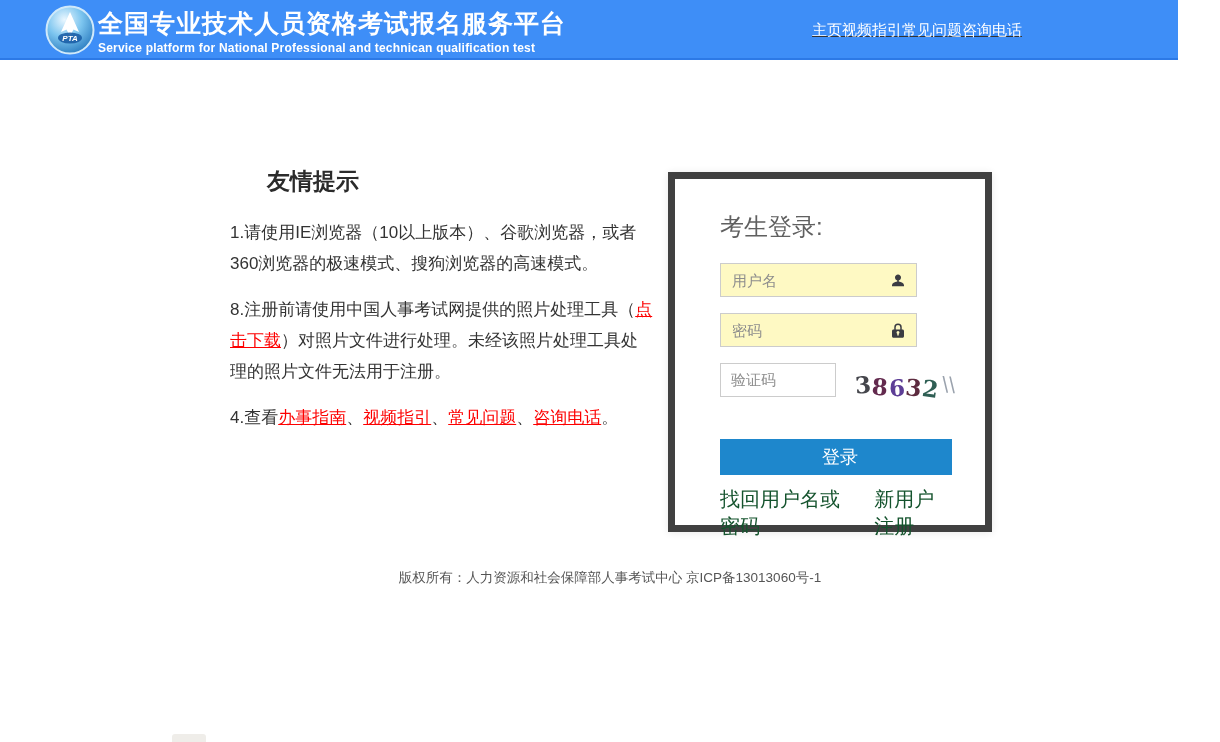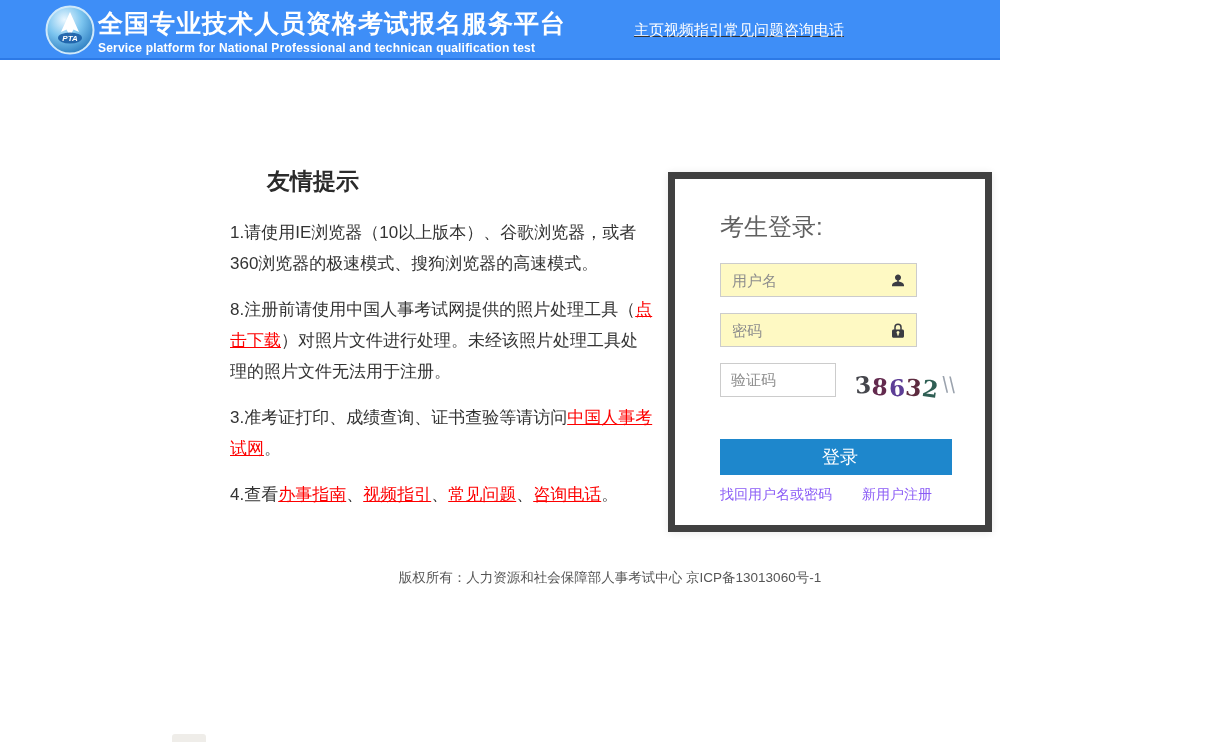--- a/index.html
+++ b/index.html
@@ -1,21 +1,21 @@
 <!DOCTYPE html>
 <html><head>
 <meta charset="utf-8">
 <style>
   * { margin:0; padding:0; box-sizing:border-box; }
   html,body { width:1220px; height:742px; background:#fff; overflow:hidden; }
   body { font-family:"Liberation Sans","DejaVu Sans",sans-serif; position:relative; color:#333; }
 
   
   .header {
-    position:absolute; left:0; top:0; width:1000px; height:60px;
+    position:absolute; left:0; top:0; width:1178px; height:60px;
     background:#3e8ef7; border-bottom:2px solid #2c79e6;
   }
   .logo {
     position:absolute; left:45px; top:5px; width:50px; height:50px;
   }
   .titles { position:absolute; left:98px; top:8px; color:#fff; }
   .title-cn { font-size:25px; font-weight:bold; letter-spacing:1px; line-height:30px; }
   .title-en { font-size:12px; font-weight:bold; margin-top:3px; letter-spacing:0.2px; }
   .nav {
     position:absolute; right:156px; top:0; height:60px;
@@ -57,21 +57,21 @@
   }
   .captcha-img .digit { display:inline-block; font-size:23px; font-weight:bold; letter-spacing:1px; }
   .captcha-img .noise { color:#9aa2ad; font-size:20px; margin-left:2px; transform:rotate(4deg); }
   .login-btn {
     display:block; width:232px; height:36px; margin-top:36px;
     background:#1e87cc; color:#fff; font-size:18px; border:none; cursor:pointer;
     font-family:"Liberation Sans","DejaVu Sans",sans-serif;
     padding-left:8px;
   }
   .panel-links { margin-top:11px; width:232px; display:flex; }
-  .panel-links a { color:#8b5cf6; font-size:14px; text-decoration:none; cursor:pointer; }
+  .panel-links a { color:#14532d; font-size:20px; text-decoration:none; cursor:pointer; }
   .panel-links a.register { margin-left:30px; }
 
   
   .footer {
     position:absolute; left:0; top:569px; width:1220px;
     text-align:center; font-size:13.5px; color:#555;
   }
 
   
   .bottom-artifact {
@@ -114,23 +114,20 @@
   <h2>友情提示</h2>
 
   <p>
     <span>1.请使用IE浏览器（10以上版本）、谷歌浏览器，或者360浏览器的极速模式、搜狗浏览器的高速模式。</span>
   </p>
 
   <p>
     <span>8.注册前请使用中国人事考试网提供的照片处理工具（</span><a class="red-link">点击下载</a><span>）对照片文件进行处理。未经该照片处理工具处理的照片文件无法用于注册。</span>
   </p>
 
-  <p>
-    <span>3.准考证打印、成绩查询、证书查验等请访问</span><a class="red-link">中国人事考试网</a><span>。</span>
-  </p>
 
   <p>
     <span>4.查看</span><a class="red-link">办事指南</a><span>、</span><a class="red-link">视频指引</a><span>、</span><a class="red-link">常见问题</a><span>、</span><a class="red-link">咨询电话</a><span>。</span>
   </p>
 </div>
 
 <div class="login-panel">
   <div class="login-title">考生登录:</div>
 
   <div class="field">

